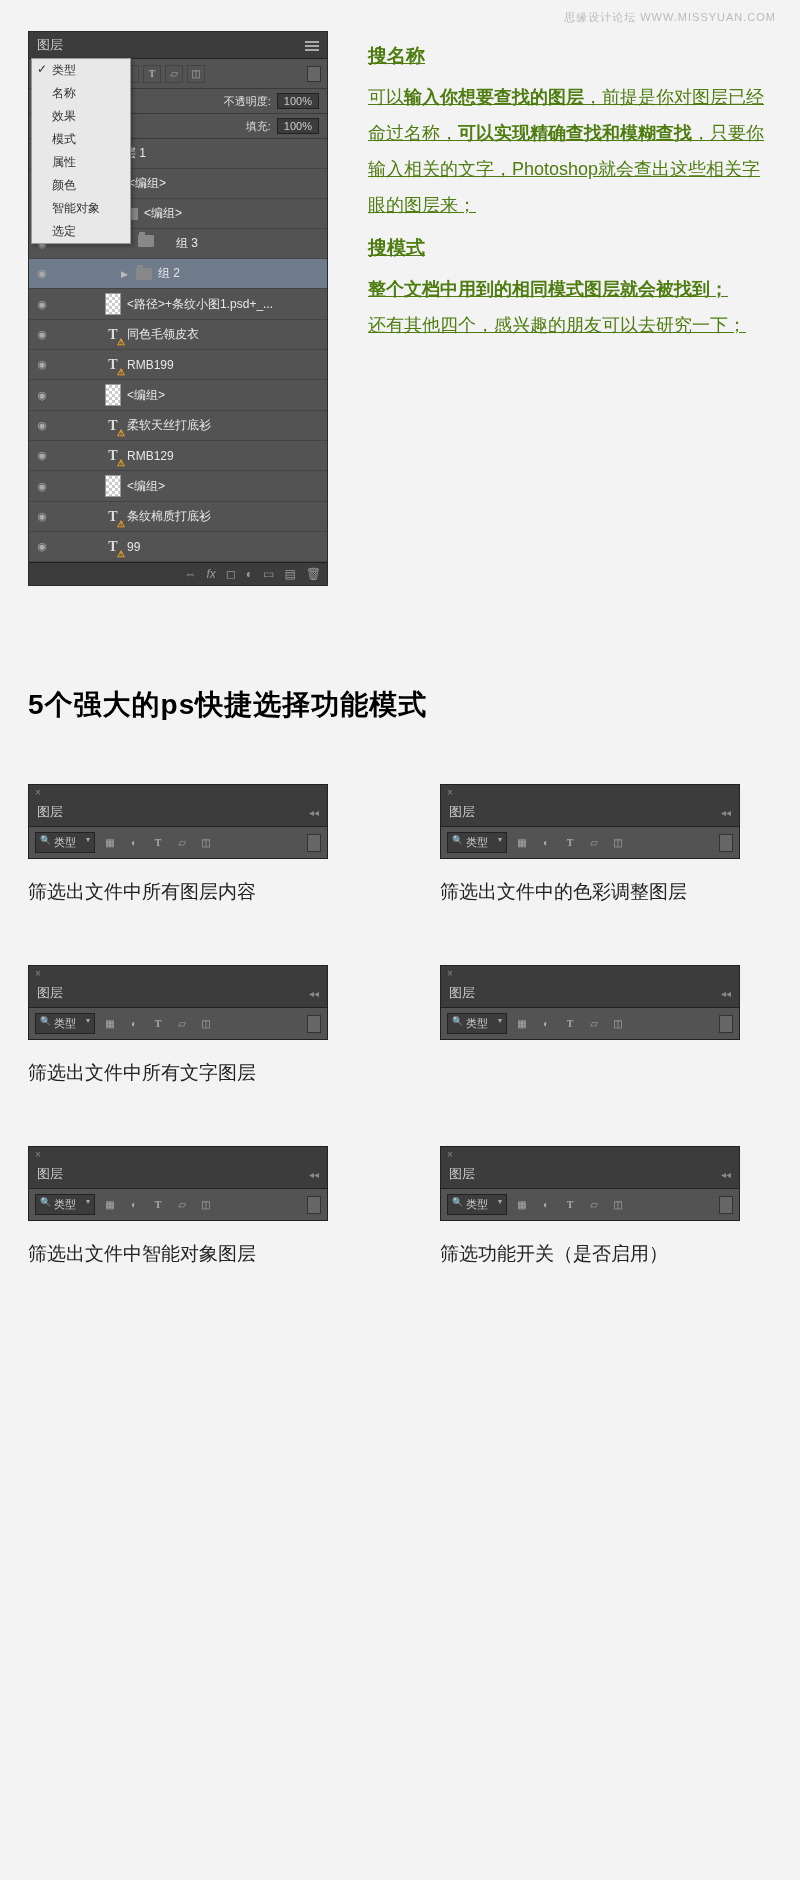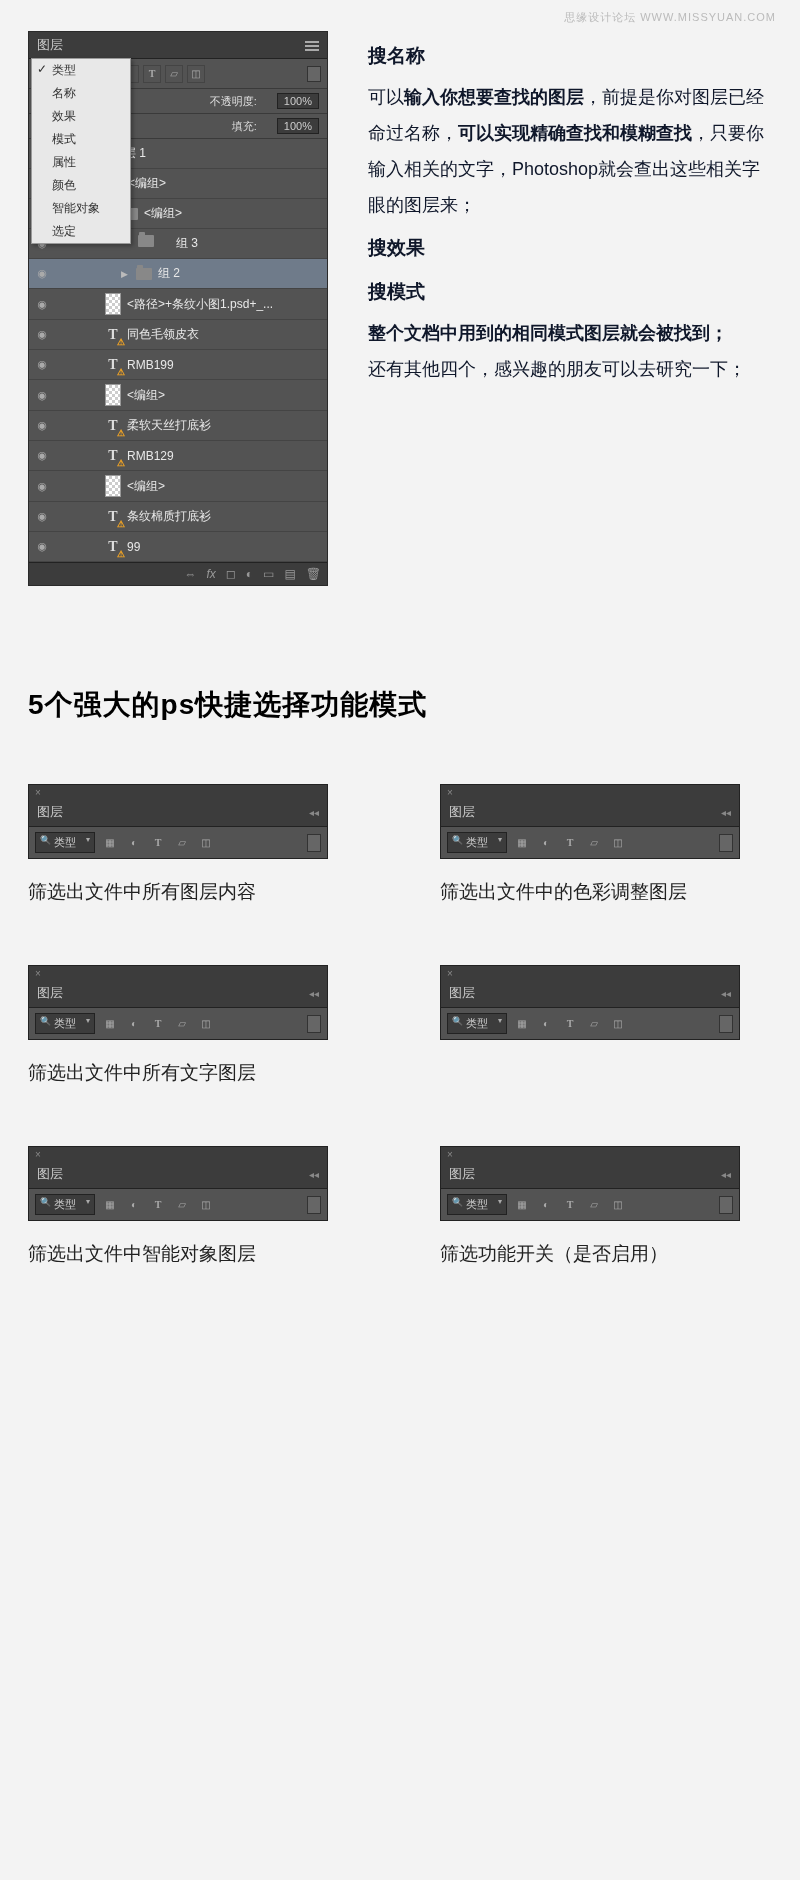--- a/index.html
+++ b/index.html
@@ -28,21 +28,21 @@
   .ps-panel .tabbar .menuicon { width: 14px; height: 12px; display:inline-block; }
   .menuicon span, .menuicon::before, .menuicon::after { content:""; display:block; height:2px; background:#aaa; margin:2px 0; }
 
   .ps-panel .filterbar { background: #535353; padding: 4px 6px; display:flex; align-items:center; gap:4px; border-bottom:1px solid #3a3a3a; }
   .filterbar .dropdown { background:#3c3c3c; border:1px solid #222; padding:2px 18px 2px 18px; font-size:11px; color:#ccc; position:relative; display:flex; align-items:center; gap:4px; }
   .filterbar .dropdown::before { content:"🔍"; position:absolute; left:4px; font-size:9px; }
   .filterbar .dropdown::after { content:"▾"; position:absolute; right:4px; font-size:8px; color:#aaa; }
   .fbicon { width:18px; height:18px; display:inline-flex; align-items:center; justify-content:center; background:#535353; border:1px solid #444; font-size:10px; color:#aaa; }
   .filterbar .toggle { margin-left:auto; width:14px; height:16px; background:#666; border:1px solid #333; }
 
-  .ps-panel .row2 { display:flex; align-items:center; gap:20px; padding:4px 8px; border-bottom:1px solid #3a3a3a; font-size:11px;justify-content:flex-end; }
+  .ps-panel .row2 { display:flex; align-items:center; gap:6px; padding:4px 8px; border-bottom:1px solid #3a3a3a; font-size:11px;justify-content:flex-end; }
   .row2 .val { background:#3c3c3c; border:1px solid #222; padding:1px 6px; color:#ccc; }
   .row2 .sp { flex:1; }
 
   .layers { }
   .layer-row { display:flex; align-items:center; gap:6px; padding:4px 6px; border-bottom:1px solid #444; background:#535353; min-height:30px; }
   .layer-row.sel { background:#6f7b8a; }
   .eye { width:14px; height:14px; display:inline-flex; align-items:center; justify-content:center; color:#aaa; font-size:11px; }
   .eye::before { content:"◉"; }
   .indent1 { padding-left:18px; }
   .indent2 { padding-left:34px; }
@@ -62,21 +62,21 @@
   .dd-menu {
     position:absolute; top:26px; left:2px;
     background:#e8e8e8; color:#333;
     width:100px; border:1px solid #999;
     box-shadow:2px 2px 4px rgba(0,0,0,0.3);
     z-index:5;
   }
   .dd-menu .mi { padding:3px 8px 3px 20px; font-size:12px; position:relative; }
   .dd-menu .mi.chk::before { content:"✓"; position:absolute; left:5px; }
 
-  .explain { flex:1; font-size:18px; line-height:2.0; color:#0f172a; }
+  .explain { flex:1; font-size:18px; line-height:2.0; color:#4d7c0f;text-decoration:underline; }
   .explain h4 { font-size:19px; font-weight:bold; margin-top:6px; margin-bottom:4px; }
   .explain p { margin-bottom:6px; }
   .explain strong { font-weight:bold; }
 
   .bigtitle {
     font-size:28px; font-weight:900; color:#000;
     padding: 70px 28px 50px; letter-spacing:1px;
   }
 
   .grid { display:grid; grid-template-columns: 1fr 1fr; gap: 60px 80px; padding: 10px 28px; }
@@ -271,21 +271,20 @@
         <span class="fi">🗑</span>
       </div>
     </div>
 
     <div class="explain">
       <h4>搜名称</h4>
       <p>
         <span>可以</span><strong>输入你想要查找的图层</strong><span>，前提是你对图层已经命过名称，</span><strong>可以实现精确查找和模糊查找</strong><span>，只要你输入相关的文字，Photoshop就会查出这些相关字眼的图层来；</span>
       </p>
 
-      <h4>搜效果</h4>
 
       <h4>搜模式</h4>
       <p>
         <strong>整个文档中用到的相同模式图层就会被找到；</strong><br><span>还有其他四个，感兴趣的朋友可以去研究一下；</span>
       </p>
     </div>
   </div>
 
   <div class="bigtitle">5个强大的ps快捷选择功能模式</div>
 

